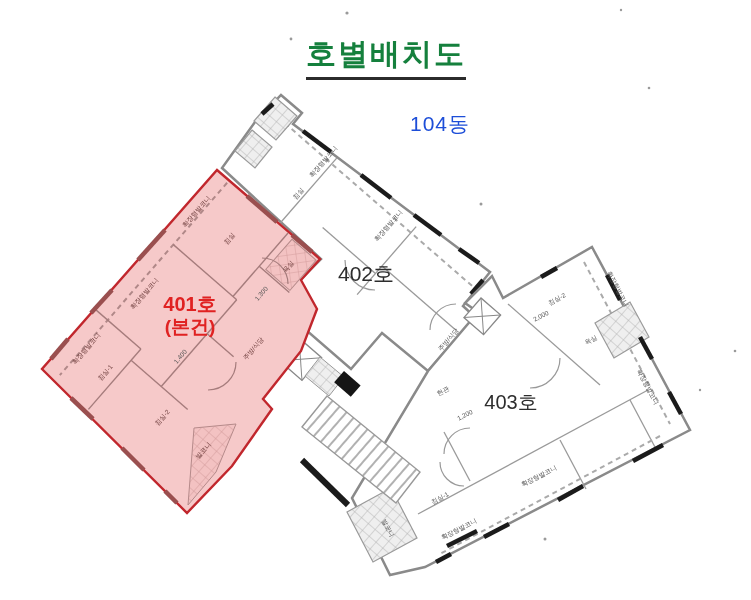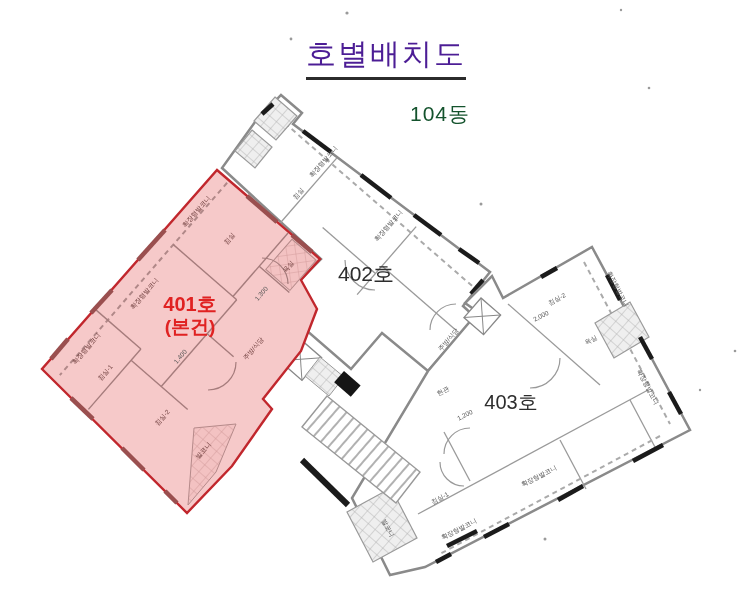--- a/index.html
+++ b/index.html
@@ -1,20 +1,20 @@
 <!DOCTYPE html>
 <html><head>
 <meta charset="utf-8">
 <style>
   html,body{margin:0;padding:0;background:#fff;}
   #stage{position:relative;width:751px;height:600px;background:#ffffff;overflow:hidden;
          font-family:"Liberation Sans",sans-serif;}
-  .title{position:absolute;left:306px;top:34px;font-size:30px;font-weight:normal;color:#4c1d95;
+  .title{position:absolute;left:306px;top:34px;font-size:30px;font-weight:bold;color:#15803d;
          letter-spacing:2px;border-bottom:3px solid #2b2b2b;padding-bottom:2px;}
-  .bldg{position:absolute;left:410px;top:100px;font-size:21px;color:#14532d;letter-spacing:1px;}
+  .bldg{position:absolute;left:410px;top:110px;font-size:21px;color:#1d4ed8;letter-spacing:1px;}
   svg{position:absolute;left:0;top:0;}
   text{font-family:"Liberation Sans",sans-serif;}
   .u-label{font-size:21px;fill:#2d2d2d;}
   .u401{font-size:20px;font-weight:bold;fill:#e02222;}
   .tiny{font-size:6.5px;fill:#555;}
   .tinyP{font-size:6.5px;fill:#70403f;}
   .dim{font-size:6.5px;fill:#555;}
   .wall{fill:#ffffff;stroke:#8a8a8a;stroke-width:2.5;stroke-linejoin:miter;}
   .part{stroke:#9a9a9a;stroke-width:1.3;}
   .partP{stroke:#a57c7c;stroke-width:1.4;}

